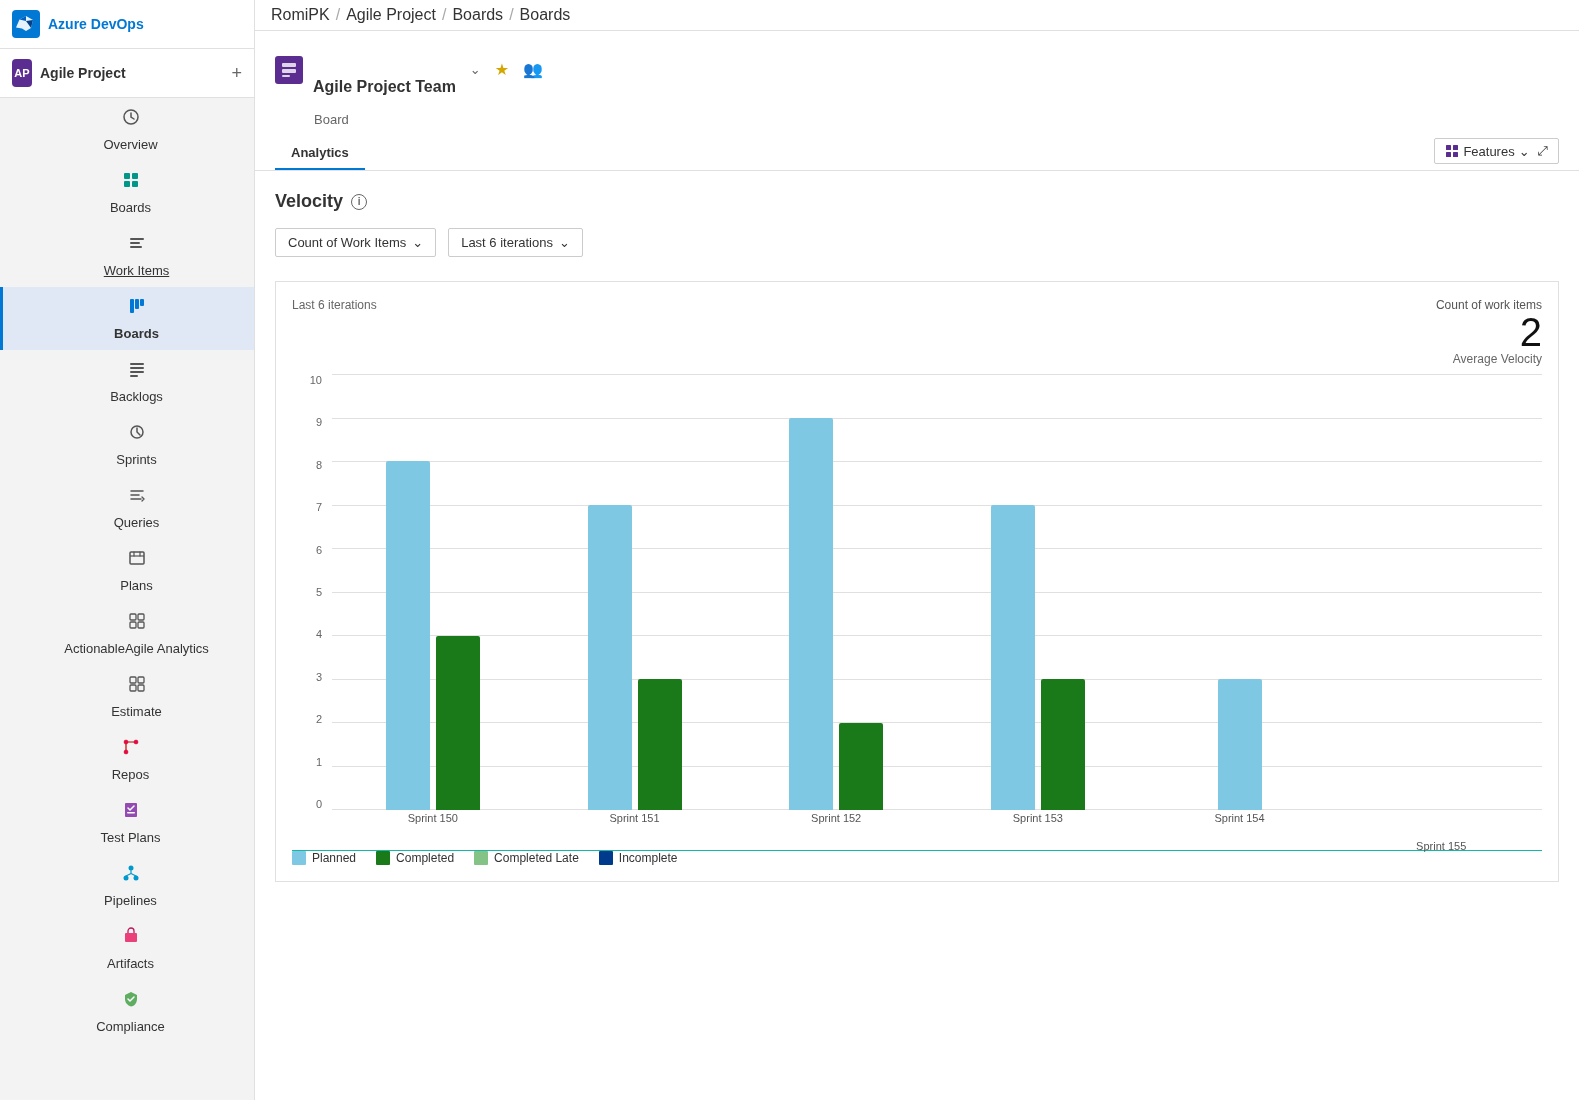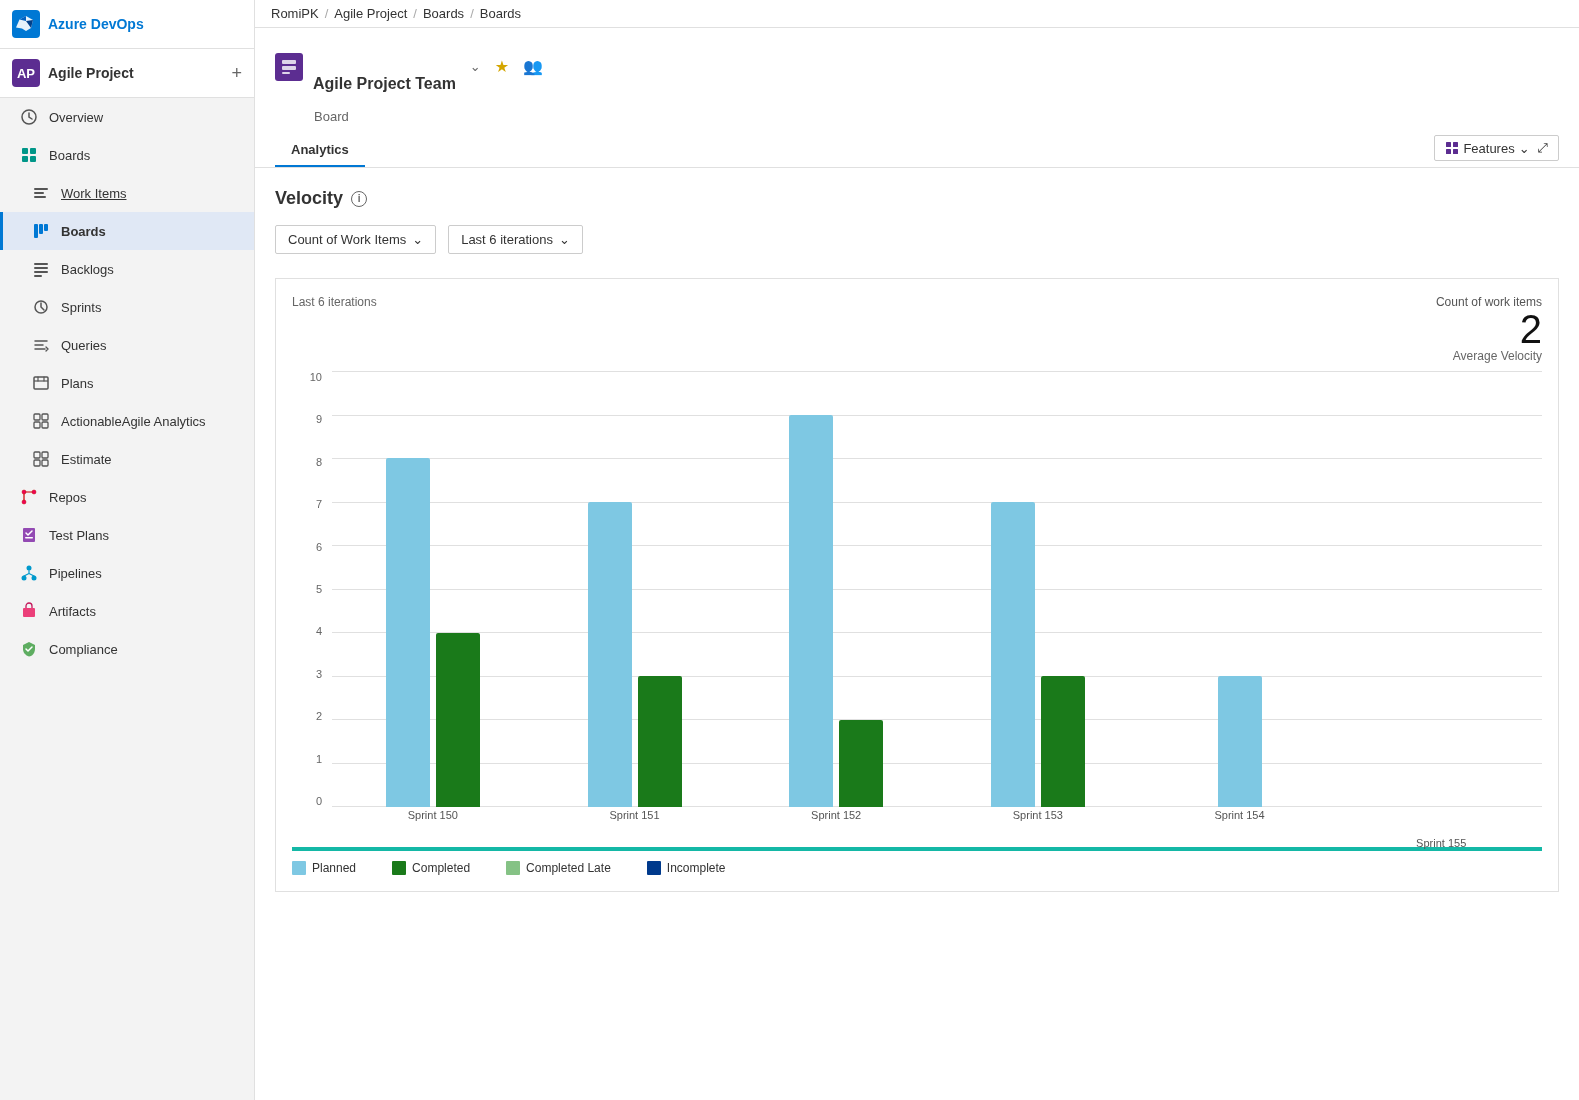--- a/index.html
+++ b/index.html
@@ -6,32 +6,32 @@
     body { font-family: 'Segoe UI', Arial, sans-serif; font-size: 13px; color: #333; display: flex; height: 1100px; width: 1579px; overflow: hidden; background: #fff; }
 
     
     .sidebar { width: 255px; min-width: 255px; background: #f3f3f3; display: flex; flex-direction: column; border-right: 1px solid #e0e0e0; height: 100%; }
     .sidebar-header { display: flex; align-items: center; padding: 10px 12px; background: #fff; border-bottom: 1px solid #e0e0e0; gap: 8px; }
     .sidebar-logo { width: 28px; height: 28px; background: #0078d4; border-radius: 4px; display: flex; align-items: center; justify-content: center; }
     .sidebar-logo svg { width: 20px; height: 20px; }
     .sidebar-brand { font-size: 14px; font-weight: 600; color: #0078d4; }
 
     .project-header { display: flex; align-items: center; padding: 10px 12px; background: #fff; border-bottom: 1px solid #e0e0e0; gap: 8px; cursor: pointer; }
-    .project-avatar { width: 28px; height: 28px; background: #5c2d91; border-radius: 4px; display: flex; align-items: center; justify-content: center; color: white; font-size: 13px; font-weight: 700; }
+    .project-avatar { width: 20px; height: 28px; background: #5c2d91; border-radius: 4px; display: flex; align-items: center; justify-content: center; color: white; font-size: 11px; font-weight: 700; }
     .project-name { font-size: 14px; font-weight: 600; flex: 1; }
     .project-add { font-size: 18px; color: #666; cursor: pointer; }
 
-    .nav-item { display: flex; align-items: center; padding: 9px 12px 9px 16px; gap: 10px; cursor: pointer; color: #333; font-size: 13px; border-left: 3px solid transparent; }
+    .nav-item { display: flex; align-items: center; padding: 9px 12px 9px 16px; gap: 10px; cursor: pointer; color: #333; font-size: 13px; border-left: 3px solid transparent; flex-direction: column; }
     .nav-item.active { background: #e0e8f5; border-left: 3px solid #0078d4; font-weight: 600; }
     .nav-item .nav-icon { width: 20px; height: 20px; display: flex; align-items: center; justify-content: center; flex-shrink: 0; }
     .nav-label { font-size: 13px; }
 
     
     .main { flex: 1; display: flex; flex-direction: column; overflow: hidden; }
-    .topbar { display: flex; align-items: center; padding: 6px 16px; border-bottom: 1px solid #e0e0e0; background: #fff; font-size: 13px; color: #666; gap: 6px; }
+    .topbar { display: flex; align-items: center; padding: 6px 16px; border-bottom: 1px solid #e0e0e0; background: #fff; font-size: 16px; color: #666; gap: 6px; }
     .topbar-sep { color: #aaa; }
     .topbar-link { color: #333; cursor: pointer; }
 
     .content { flex: 1; overflow: auto; padding: 0; }
 
     .page-header { display: flex; align-items: center; padding: 12px 20px 0 20px; gap: 10px; }
     .team-icon { width: 28px; height: 28px; background: #5c2d91; border-radius: 3px; display: flex; align-items: center; justify-content: center; }
     .team-name { font-size: 16px; font-weight: 600; color: #333; margin-top: 35px; }
     .team-chevron { color: #666; margin-left: 4px; cursor: pointer; }
     .star-icon { color: #d4a600; cursor: pointer; font-size: 16px; margin-left: 4px; }
@@ -52,21 +52,21 @@
 
     
     .chart-container { background: #fff; border: 1px solid #e0e0e0; padding: 16px; position: relative; }
     .chart-meta-top { display: flex; justify-content: space-between; align-items: flex-start; margin-bottom: 8px; }
     .chart-label-left { font-size: 12px; color: #666; }
     .chart-label-right { text-align: right; font-size: 12px; color: #333; }
     .chart-label-right .metric-name { font-size: 12px; color: #555; }
     .chart-label-right .metric-value { font-size: 40px; font-weight: 300; color: #111; line-height: 1; }
     .chart-label-right .metric-sub { font-size: 12px; color: #666; }
 
-    .legend { display: flex; gap: 36px; margin-top: 16px; padding-top: 10px; border-top: 4px solid #14b8a6; }
+    .legend { display: flex; gap: 20px; margin-top: 16px; border-top: 1px solid #14b8a6; }
     .legend-item { display: flex; align-items: center; gap: 6px; font-size: 12px; color: #333; }
     .legend-color { width: 14px; height: 14px; border-radius: 1px; }
   </style>
 </head>
 <body>
 
 <div class="sidebar">
 
   <div class="sidebar-header">
     <div class="sidebar-logo">

